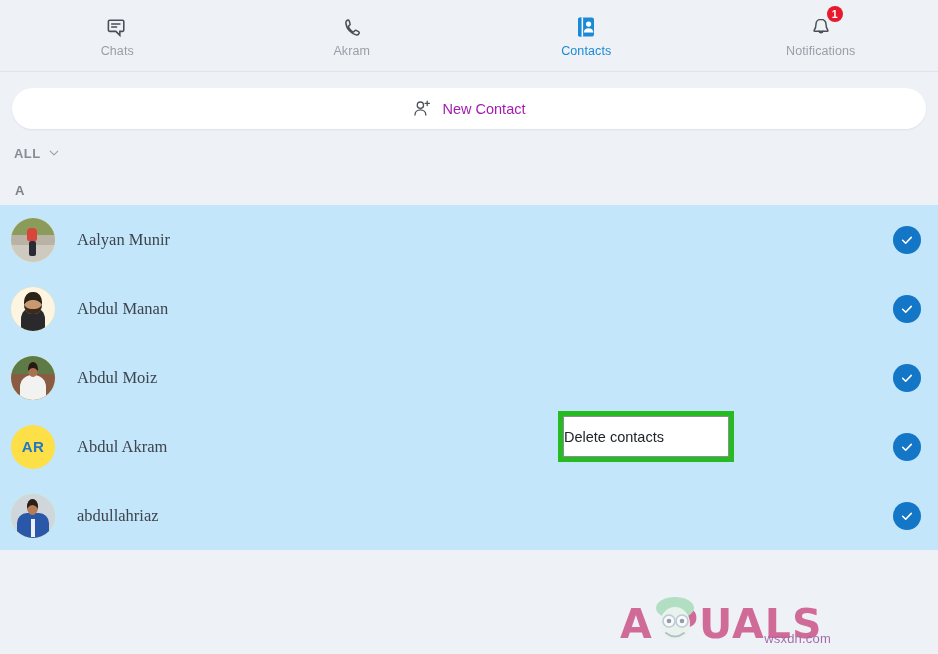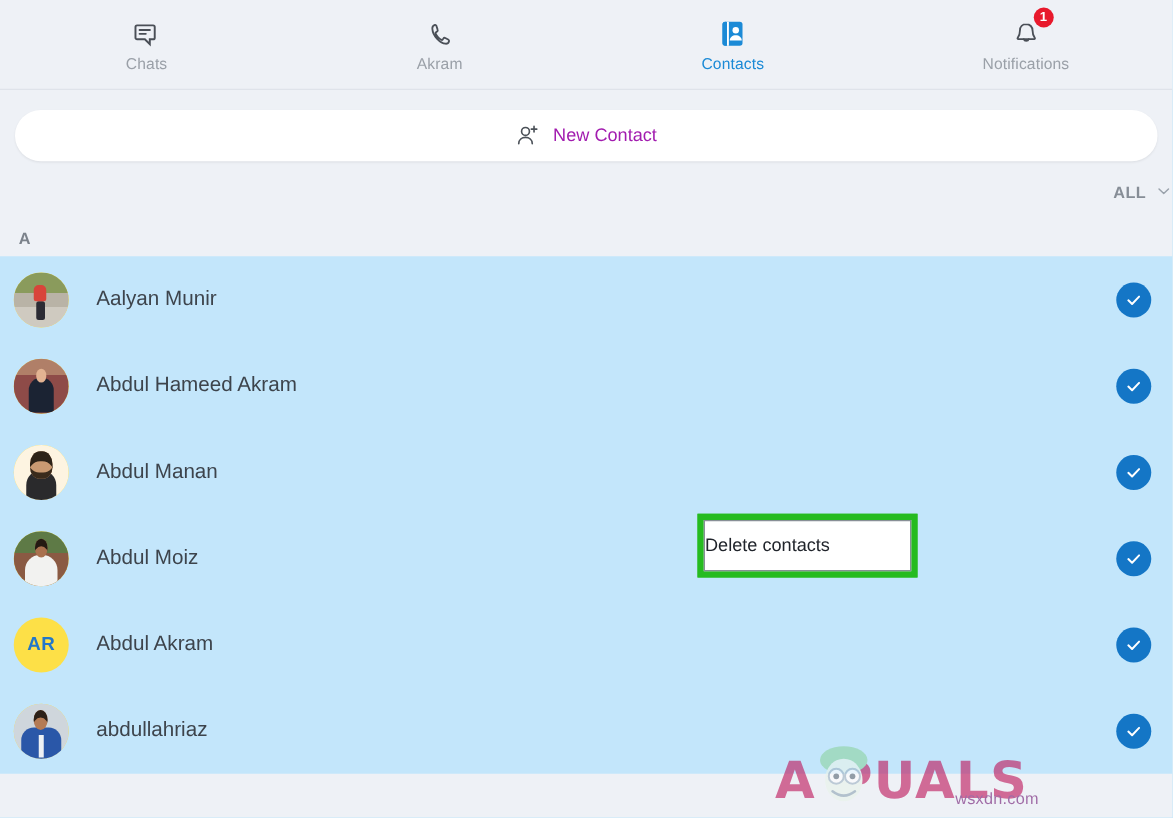--- a/index.html
+++ b/index.html
@@ -88,21 +88,20 @@
   }
 
   
   .filter-row {
     padding: 14px 0 0 14px;
     display: flex;
     align-items: center;
     gap: 7px;
     height: 34px;
     box-sizing: border-box;
-    justify-content: flex-end;
   }
   .filter-label {
     font-size: 13px;
     font-weight: bold;
     color: #868d96;
     letter-spacing: .4px;
     cursor: pointer;
   }
 
   
@@ -146,20 +145,21 @@
     letter-spacing: .4px;
   }
   .contact-name {
     margin-left: 22px;
     font-size: 16.5px;
     color: #3d444c;
     flex: 1 1 auto;
     white-space: nowrap;
     overflow: hidden;
     text-overflow: ellipsis;
+    font-family: Liberation Serif, serif;
   }
   .check {
     width: 28px;
     height: 28px;
     border-radius: 50%;
     background: #1476c6;
     flex: 0 0 28px;
     display: flex;
     align-items: center;
     justify-content: center;
@@ -340,31 +340,20 @@
         <span class="ph ph1"></span>
       </div>
     <div class="contact-name">Aalyan Munir</div>
     <div class="check">
       <svg width="16" height="16" viewBox="0 0 24 24" fill="none" stroke="#ffffff" stroke-width="2.4" stroke-linecap="round" stroke-linejoin="round">
           <path d="M5.5 12.4 10 16.8l8.4-8.8"></path>
         </svg>
     </div>
   </div>
 
-  <div class="contact-row">
-    <div class="avatar">
-        <span class="ph ph2"></span>
-      </div>
-    <div class="contact-name">Abdul Hameed Akram</div>
-    <div class="check">
-      <svg width="16" height="16" viewBox="0 0 24 24" fill="none" stroke="#ffffff" stroke-width="2.4" stroke-linecap="round" stroke-linejoin="round">
-          <path d="M5.5 12.4 10 16.8l8.4-8.8"></path>
-        </svg>
-    </div>
-  </div>
 
   <div class="contact-row">
     <div class="avatar">
         <span class="ph ph3"></span>
       </div>
     <div class="contact-name">Abdul Manan</div>
     <div class="check">
       <svg width="16" height="16" viewBox="0 0 24 24" fill="none" stroke="#ffffff" stroke-width="2.4" stroke-linecap="round" stroke-linejoin="round">
           <path d="M5.5 12.4 10 16.8l8.4-8.8"></path>
         </svg>

